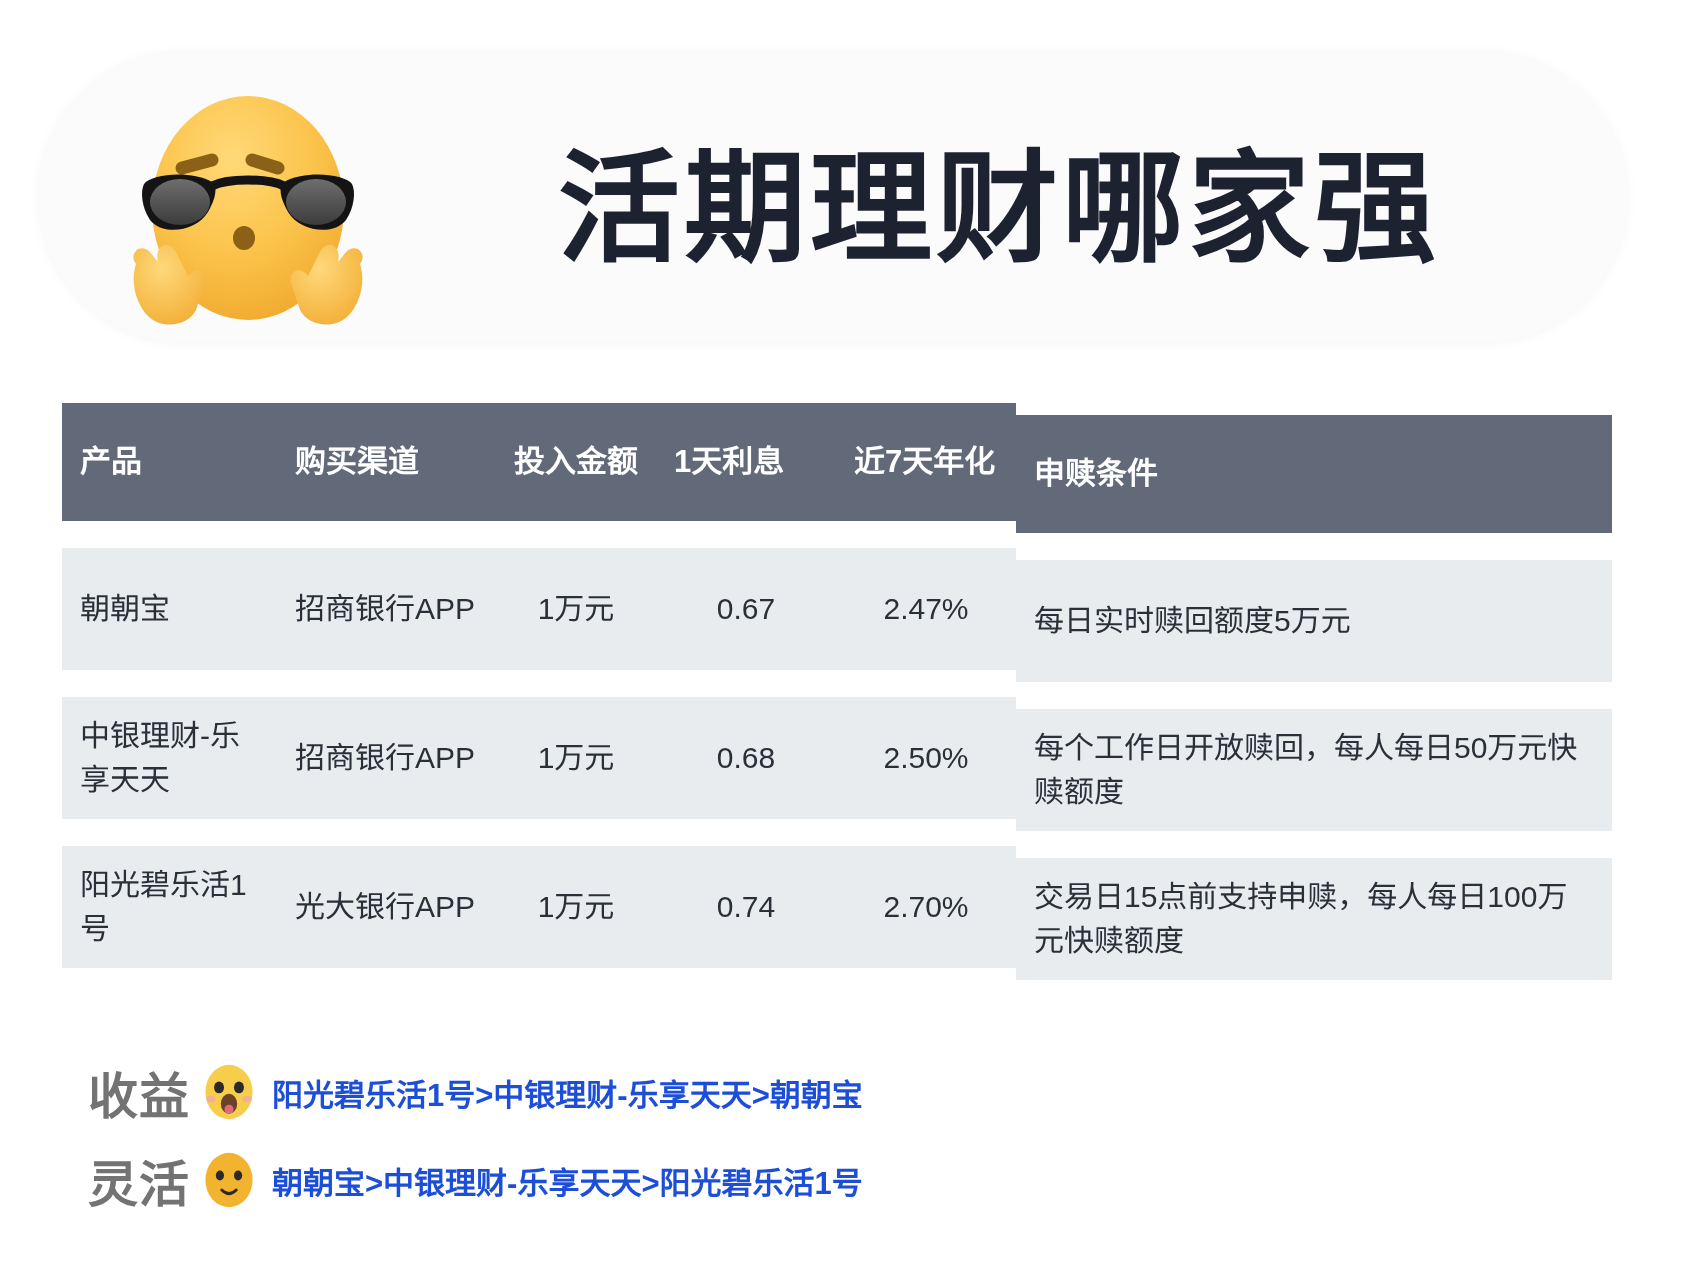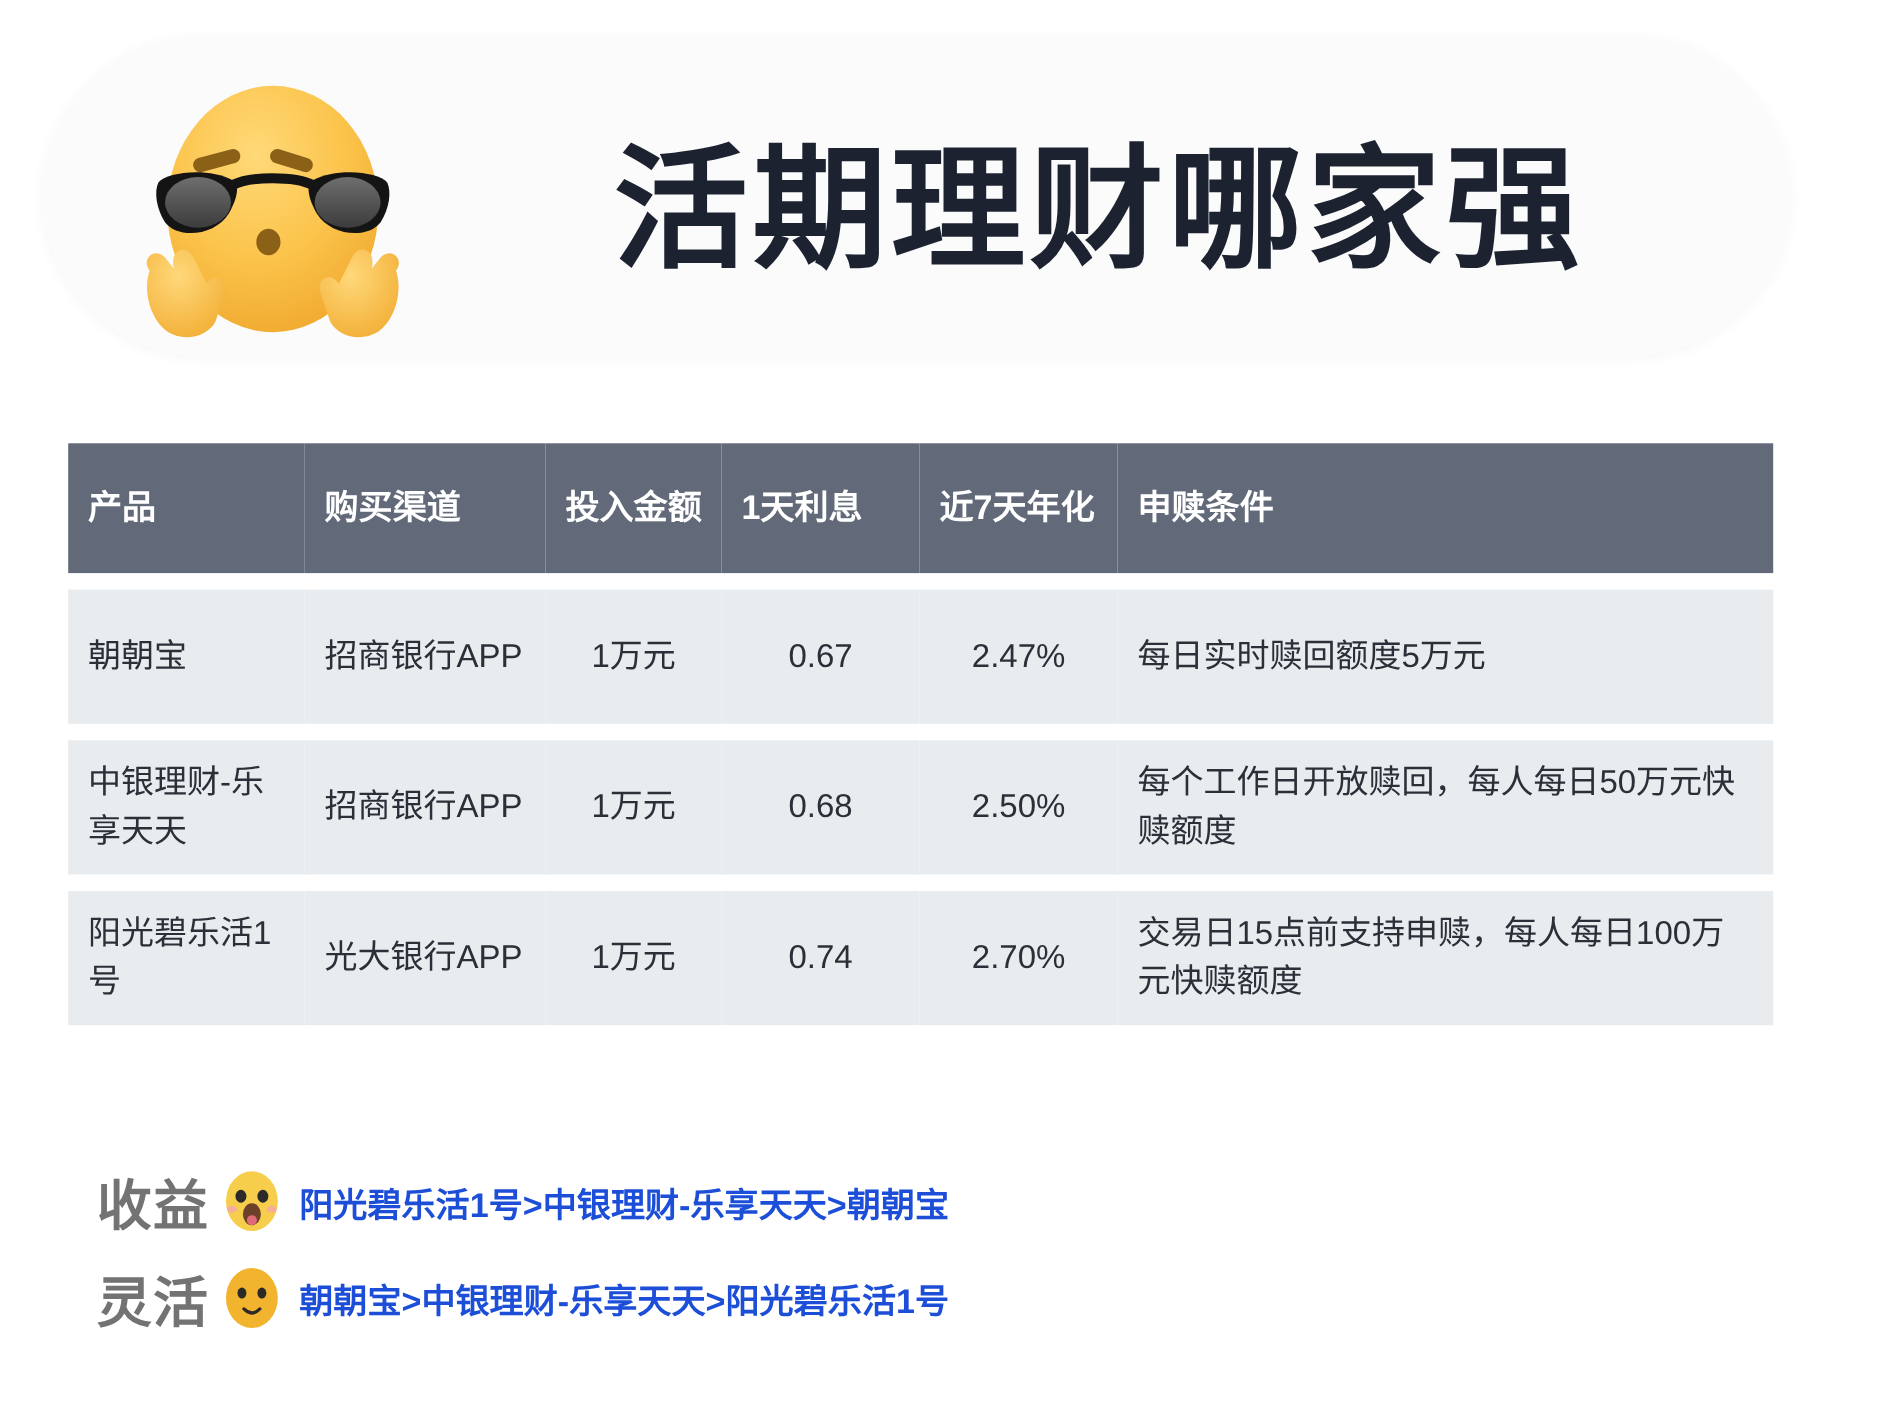--- a/index.html
+++ b/index.html
@@ -13,21 +13,21 @@
     font-family: "Liberation Sans", "DejaVu Sans", sans-serif;
     color: #2b2f38;
     overflow: hidden;
     position: relative;
   }
 
   
   #header-banner {
     position: absolute;
     left: 38px;
-    top: 32px;
+    top: 50px;
     width: 1590px;
     height: 292px;
     background: #fbfbfc;
     border-radius: 146px;
     box-shadow: 0 2px 10px rgba(120,125,140,0.07);
   }
   #header-emoji {
     position: absolute;
     left: 80px;
     top: 36px;
@@ -80,21 +80,21 @@
     height: 122px;
   }
   .body-row.tall .tcell {
     height: 122px;
   }
   .c-product   { width: 215px; }
   .c-channel   { width: 219px; }
   .c-amount    { width: 160px; justify-content: center; text-align: right; padding: 0 10px; }
   .c-interest  { width: 180px; justify-content: center; text-align: center; padding: 0 10px; }
   .c-rate      { width: 180px; justify-content: center; text-align: right; padding: 0 12px; }
-  .c-terms     { width: 596px; }
+  .c-terms     { width: 596px; margin-top: 12px; }
   .header-row .c-amount,
   .header-row .c-interest,
   .header-row .c-rate { justify-content: flex-start; text-align: left; padding: 0 18px; }
   .wrap-text { white-space: normal; }
 
   
   #summary-block {
     position: absolute;
     left: 88px;
     top: 1048px;

